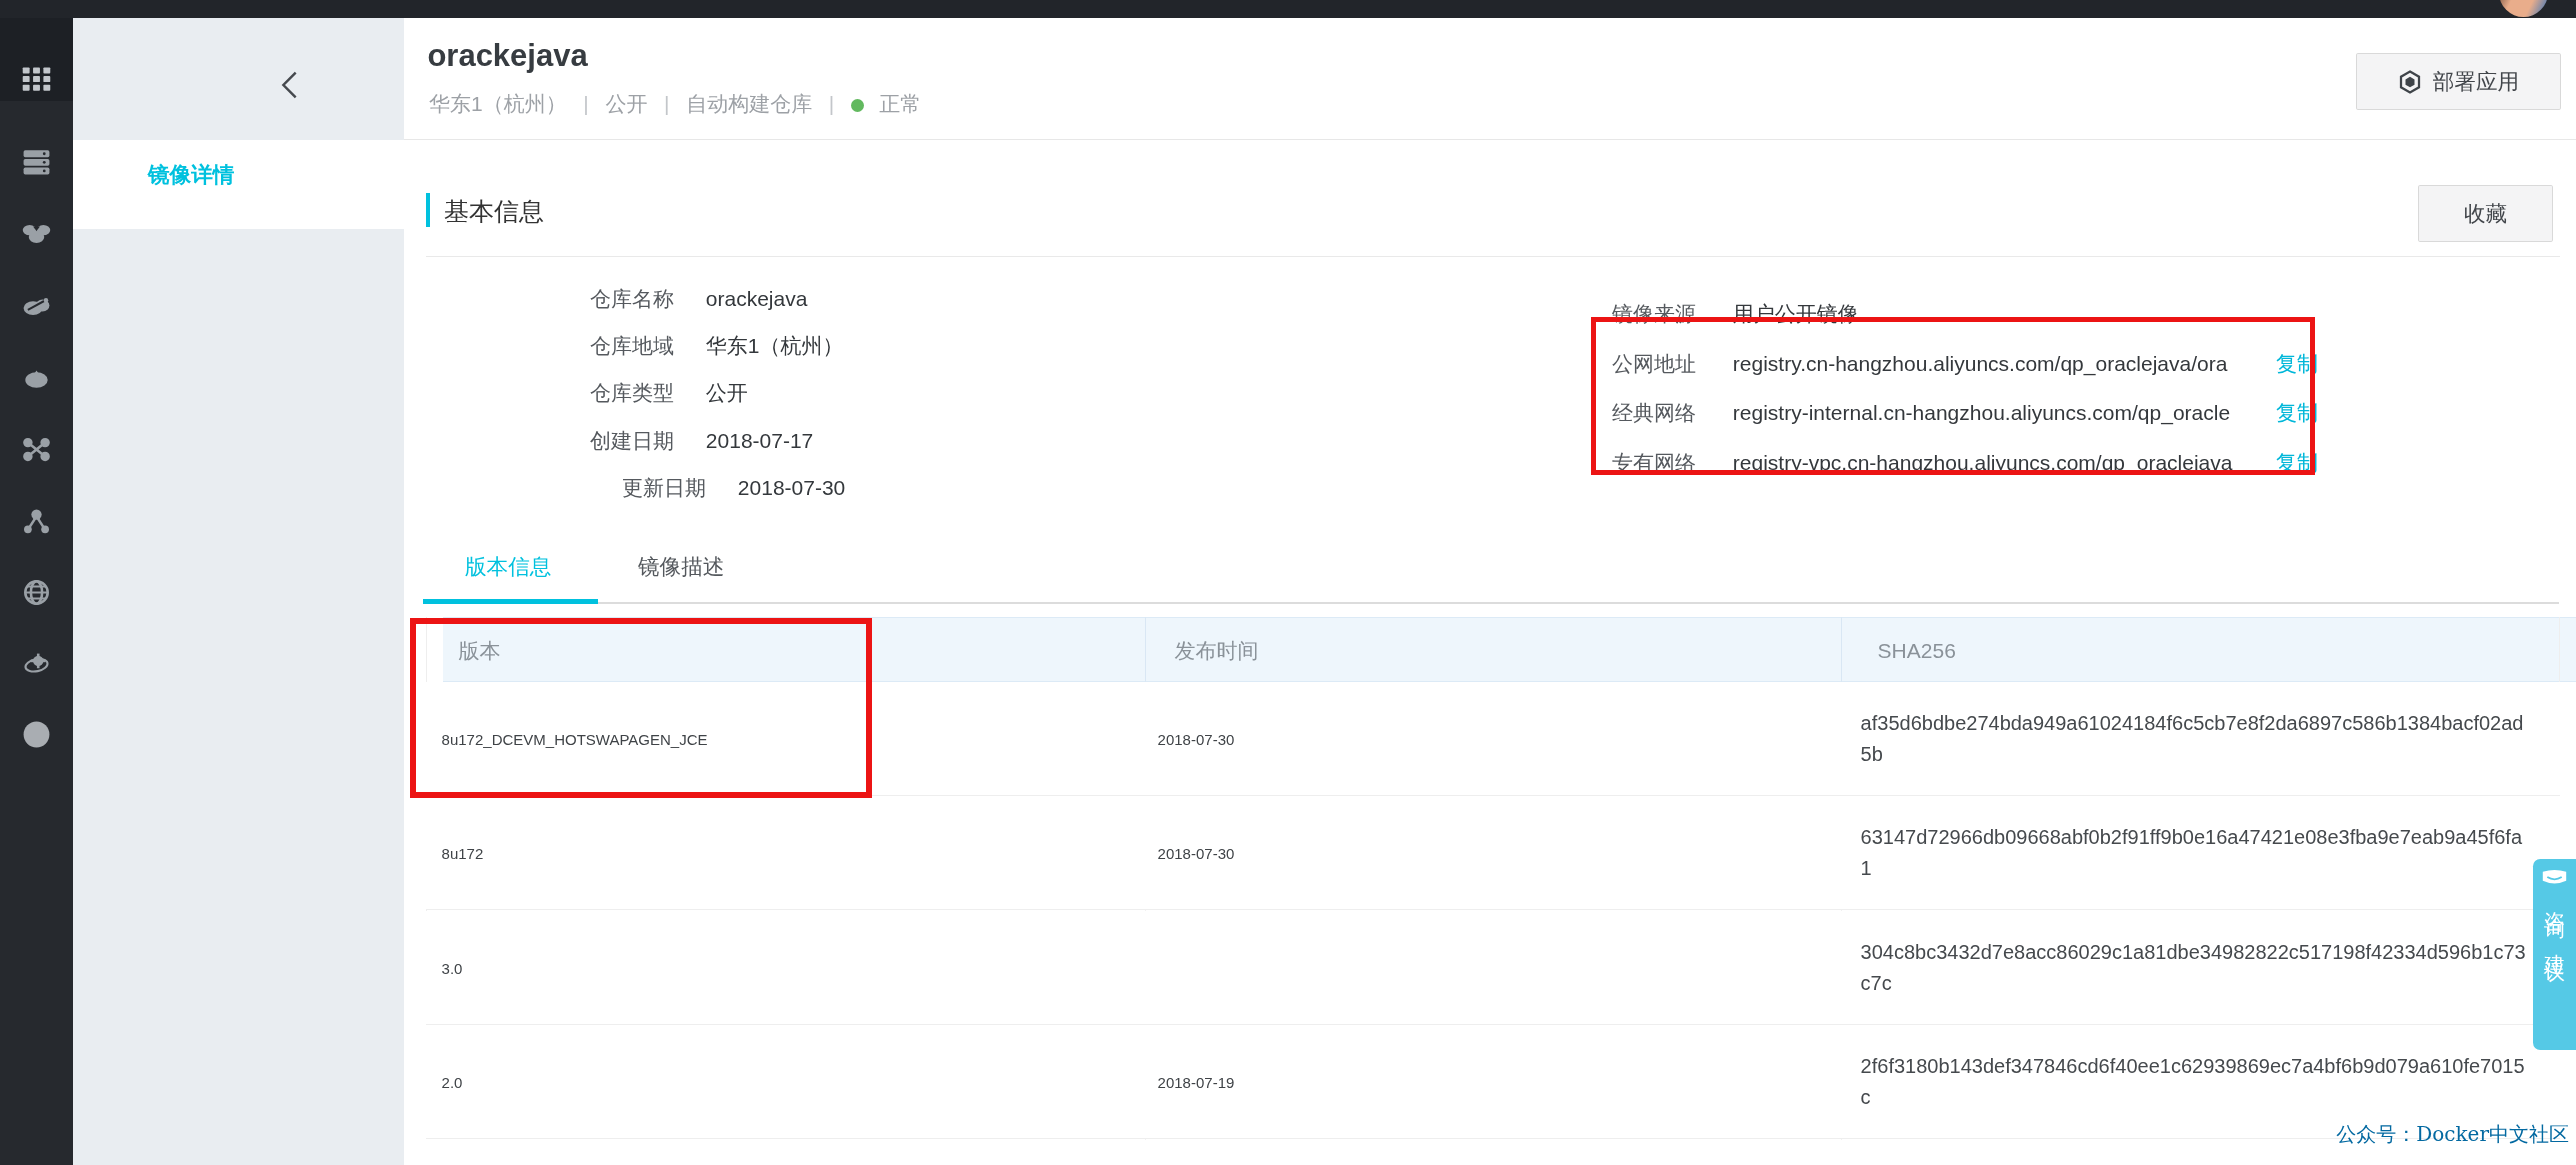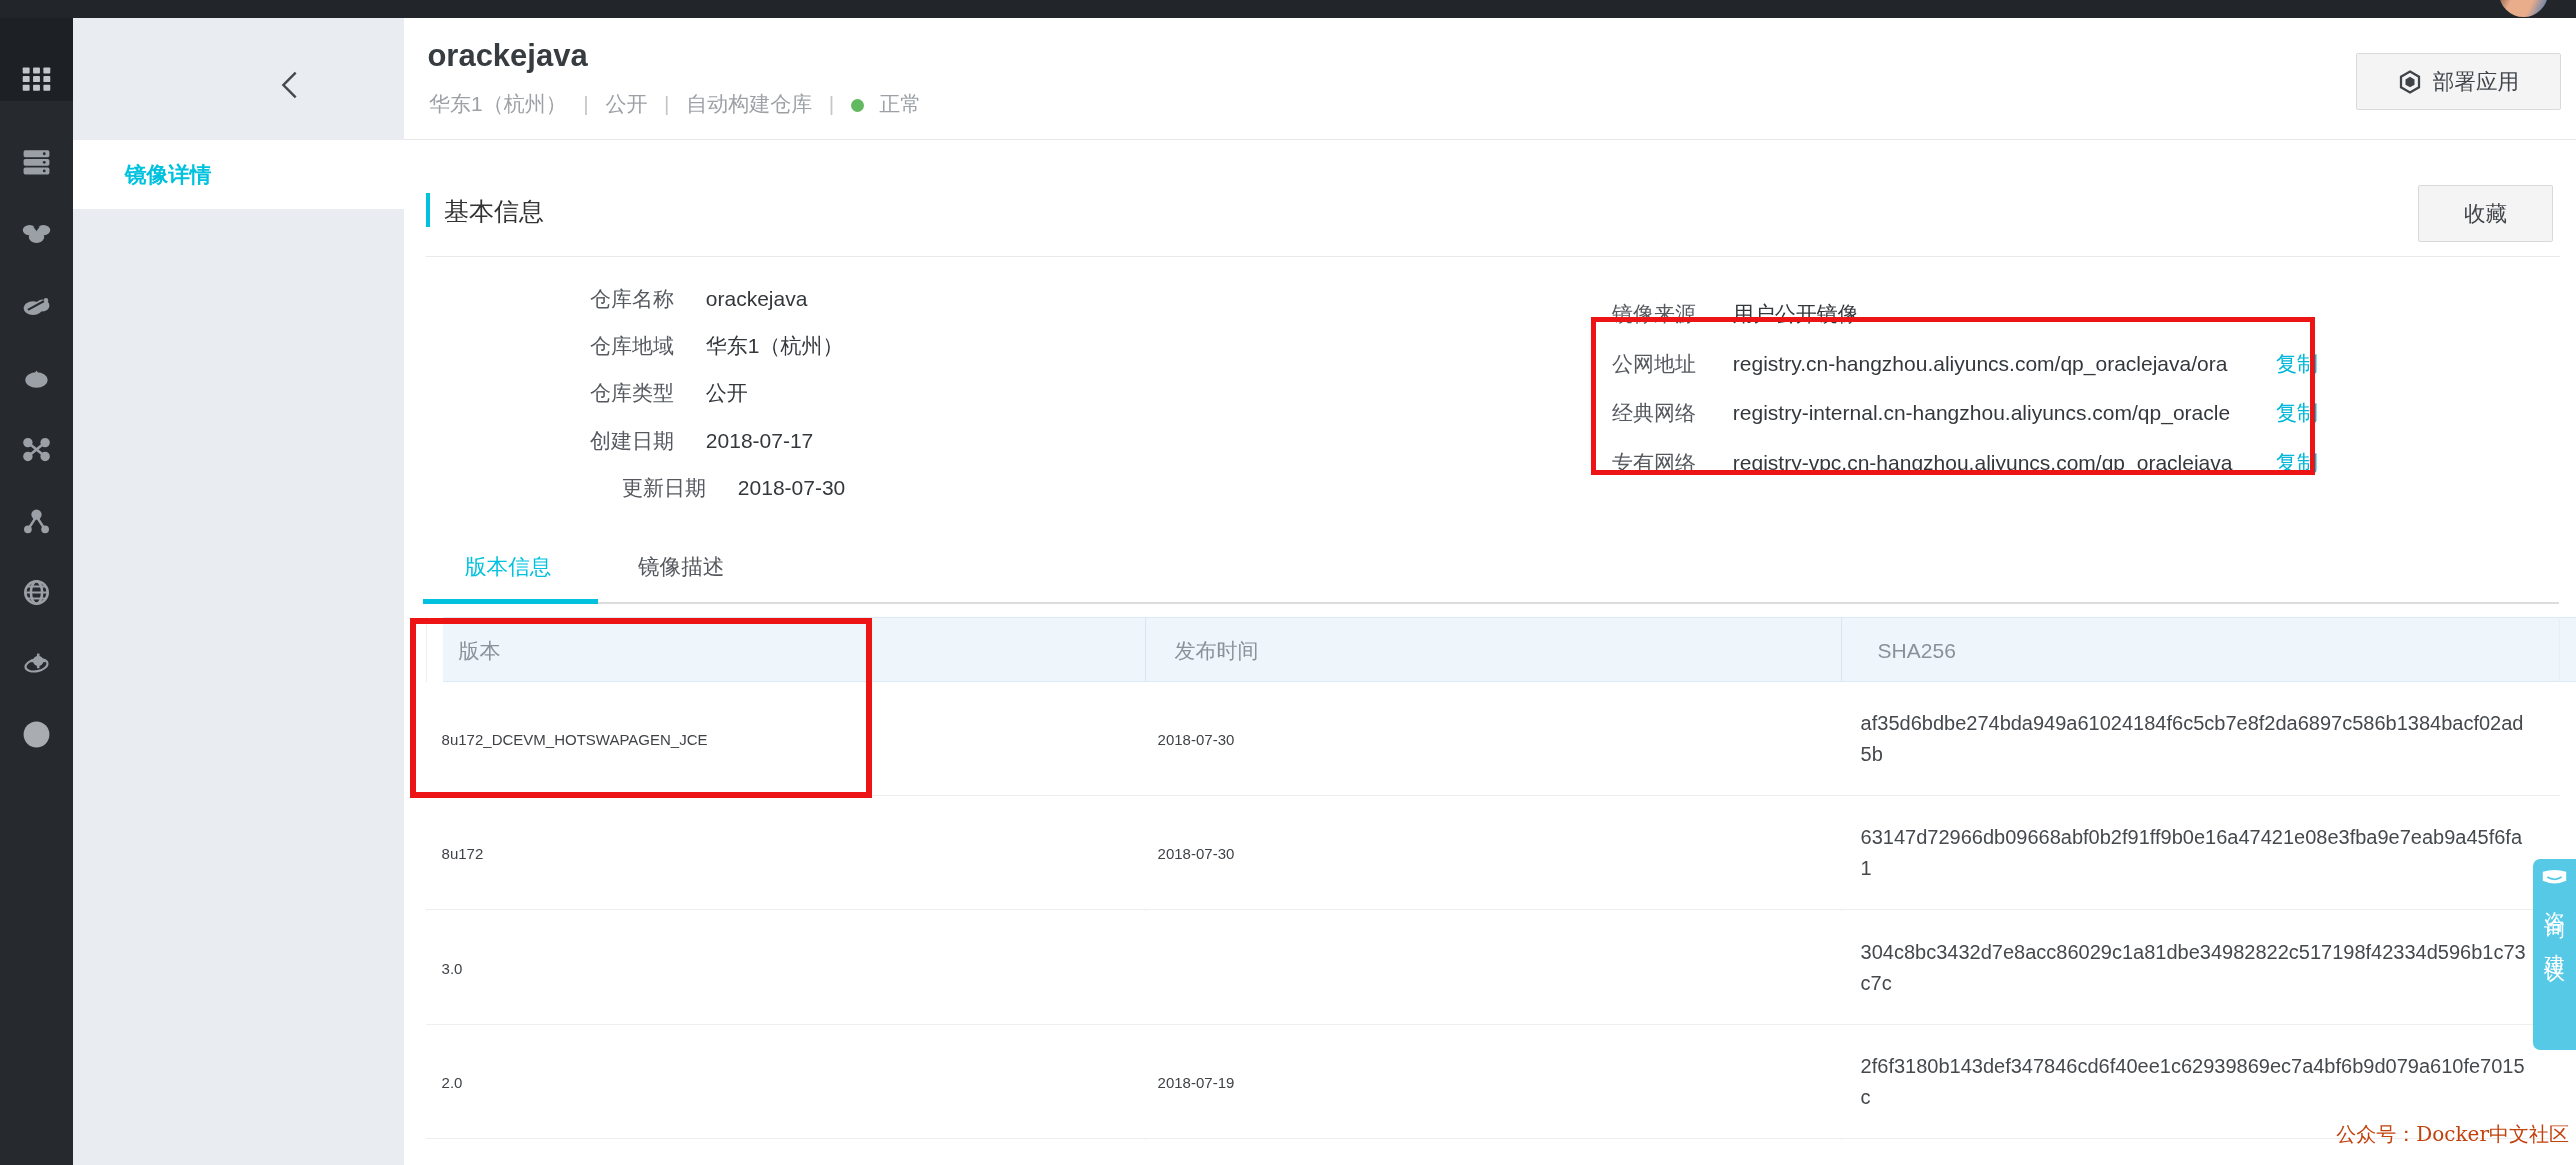--- a/index.html
+++ b/index.html
@@ -15,22 +15,22 @@
   
   #sidebar { left:0; top:18px; width:73px; height:1147px; background:#26292e; z-index:20; }
   .side-ico { position:absolute; left:20px; width:33px; height:33px; display:flex; align-items:center; justify-content:center; }
   .side-ico svg { width:31px; height:31px; }
   #ico-block { position:absolute; left:0; top:0; width:73px; height:83px; background:#1d2025; }
 
   
   #panel { left:73px; top:18px; width:331px; height:1147px; background:#e9edf1; }
   #back-block { left:0; top:0; width:331px; height:122px; }
   #back-arrow { left:200px; top:50px; width:34px; height:34px; cursor:pointer; }
-  #menu-row { left:0; top:122px; width:331px; height:69px; background:#ffffff;
-    line-height:69px; padding-left:52px; color:#00c1de; font-weight:bold; font-size:21.6px; }
+  #menu-row { left:0; top:122px; width:331px; height:89px; background:#ffffff;
+    line-height:69px; padding-left:75px; color:#00c1de; font-weight:bold; font-size:21.6px; }
 
   
   #content { left:404px; top:18px; width:2172px; height:1147px; background:#fff; }
   #page-header { left:0; top:0; width:2172px; height:122px; border-bottom:0.9px solid #e7e7e7; background:#fff; }
   #title { left:23.4px; top:20px; font-size:31px; font-weight:bold; color:#373c41; }
   #subtitle { left:25px; top:72px; font-size:21px; color:#9da1a6; white-space:nowrap; }
   #subtitle .sep { margin:0 10.8px; color:#c3c6ca; }
   #status-dot { display:inline-block; width:13.5px; height:13.5px; border-radius:50%; background:#62b95f; margin-right:9px; vertical-align:middle; }
 
   .btn { display:flex; align-items:center; justify-content:center; gap:10.8px;
@@ -66,21 +66,21 @@
   .vline.h { background:#d9e7f4; top:0; height:65px; }
   .vline.b { background:#f1f1f1; top:65px; height:458px; }
   .edge { position:absolute; width:0.9px; top:0; height:522px; background:#eeeeee; }
   .trow { position:absolute; left:0; width:2134px; height:114px; border-bottom:0.9px solid #eeeeee; background:#fff; }
   .td { position:absolute; top:0; height:114px; display:flex; align-items:center; font-size:15px; color:#3f4347; }
   .td-ver { left:16px; }
   .td-date { left:732px; }
   .td-sha { left:1435px; width:671px; line-height:31px; word-break:break-all; font-size:20px; color:#45494d; }
 
   #watermark { left:0; top:1103px; width:2165px; text-align:right; font-size:20px;
-    color:#c2410c; font-family:"DejaVu Serif","Liberation Serif",serif; }
+    color:#0369a1; font-family:"DejaVu Serif","Liberation Serif",serif; }
 
   #widget { left:2533px; top:859px; width:43px; height:191px; background:#55c9e6;
     border-radius:7.2px 0 0 7.2px; z-index:25; display:flex; flex-direction:column; align-items:center;
     padding-top:9px; cursor:pointer; }
   #widget-label { margin-top:7.2px; color:#fff; font-size:21px;
     writing-mode:vertical-rl; text-orientation:upright; letter-spacing:6.3px; }
 </style>
 </head>
 <body>
 

